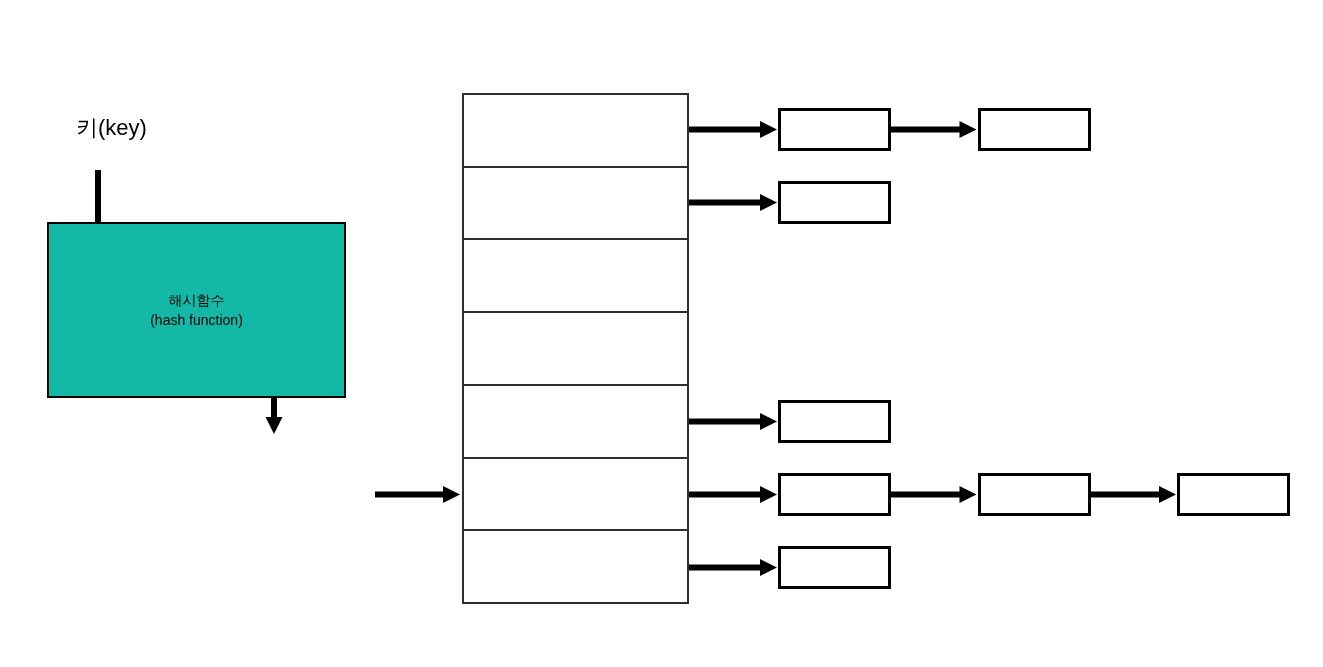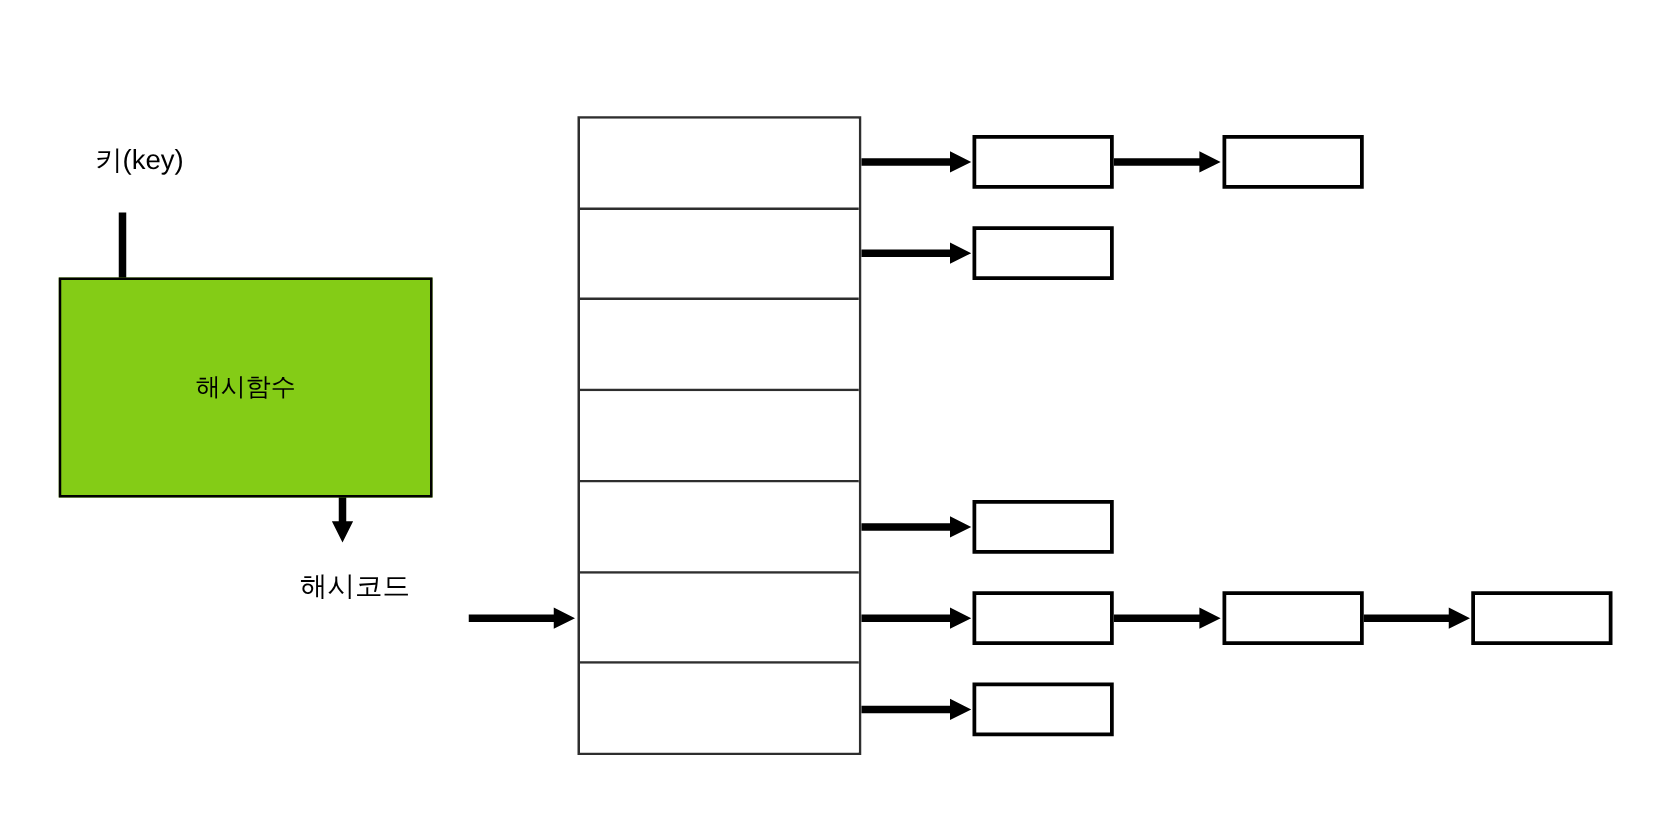--- a/index.html
+++ b/index.html
@@ -20,27 +20,27 @@
     white-space: nowrap;
   }
   .label.centered { text-align: center; white-space: normal; }
   #key-label { left: 76px; top: 112px; }
   #hash-function-box {
     position: absolute;
     left: 47px; top: 222px;
     width: 299px; height: 176px;
     border: 2px solid #000000;
     box-sizing: border-box;
-    background: #84cc16;
+    background: #14b8a6;
     display: flex;
     flex-direction: column;
     align-items: center;
     justify-content: center;
     text-align: center;
-    font-size: 20px;
+    font-size: 14px;
     line-height: 1.45;
   }
   #hash-code-label { left: 188px; top: 453px; width: 192px; }
   #hash-table {
     position: absolute;
     left: 462px; top: 93px;
     width: 227px; height: 511px;
     border: 2px solid #2e2e2e;
     box-sizing: border-box;
     background: #ffffff;
@@ -79,24 +79,24 @@
       <path d="M689.0,497.5 L760.0,497.5 L760.0,503.0 L777.0,494.5 L760.0,486.0 L760.0,491.5 L689.0,491.5 Z" fill="#000000"></path>
       <path d="M891.0,497.5 L959.5,497.5 L959.5,503.0 L976.5,494.5 L959.5,486.0 L959.5,491.5 L891.0,491.5 Z" fill="#000000"></path>
       <path d="M1090.5,497.5 L1159.0,497.5 L1159.0,503.0 L1176.0,494.5 L1159.0,486.0 L1159.0,491.5 L1090.5,491.5 Z" fill="#000000"></path>
       <path d="M689.0,570.5 L760.0,570.5 L760.0,576.0 L777.0,567.5 L760.0,559.0 L760.0,564.5 L689.0,564.5 Z" fill="#000000"></path>
     </svg>
 
   <div class="label" id="key-label">키(key)</div>
 
   <div id="hash-function-box">
     <span>해시함수</span>
+    <span>(hash function)</span>
   </div>
 
   <div class="label centered" id="hash-code-label">
-    <div>해시코드</div>
   </div>
 
   <div id="hash-table">
       <div class="bucket"></div>
       <div class="bucket"></div>
       <div class="bucket"></div>
       <div class="bucket"></div>
       <div class="bucket"></div>
       <div class="bucket"></div>
       <div class="bucket"></div>

